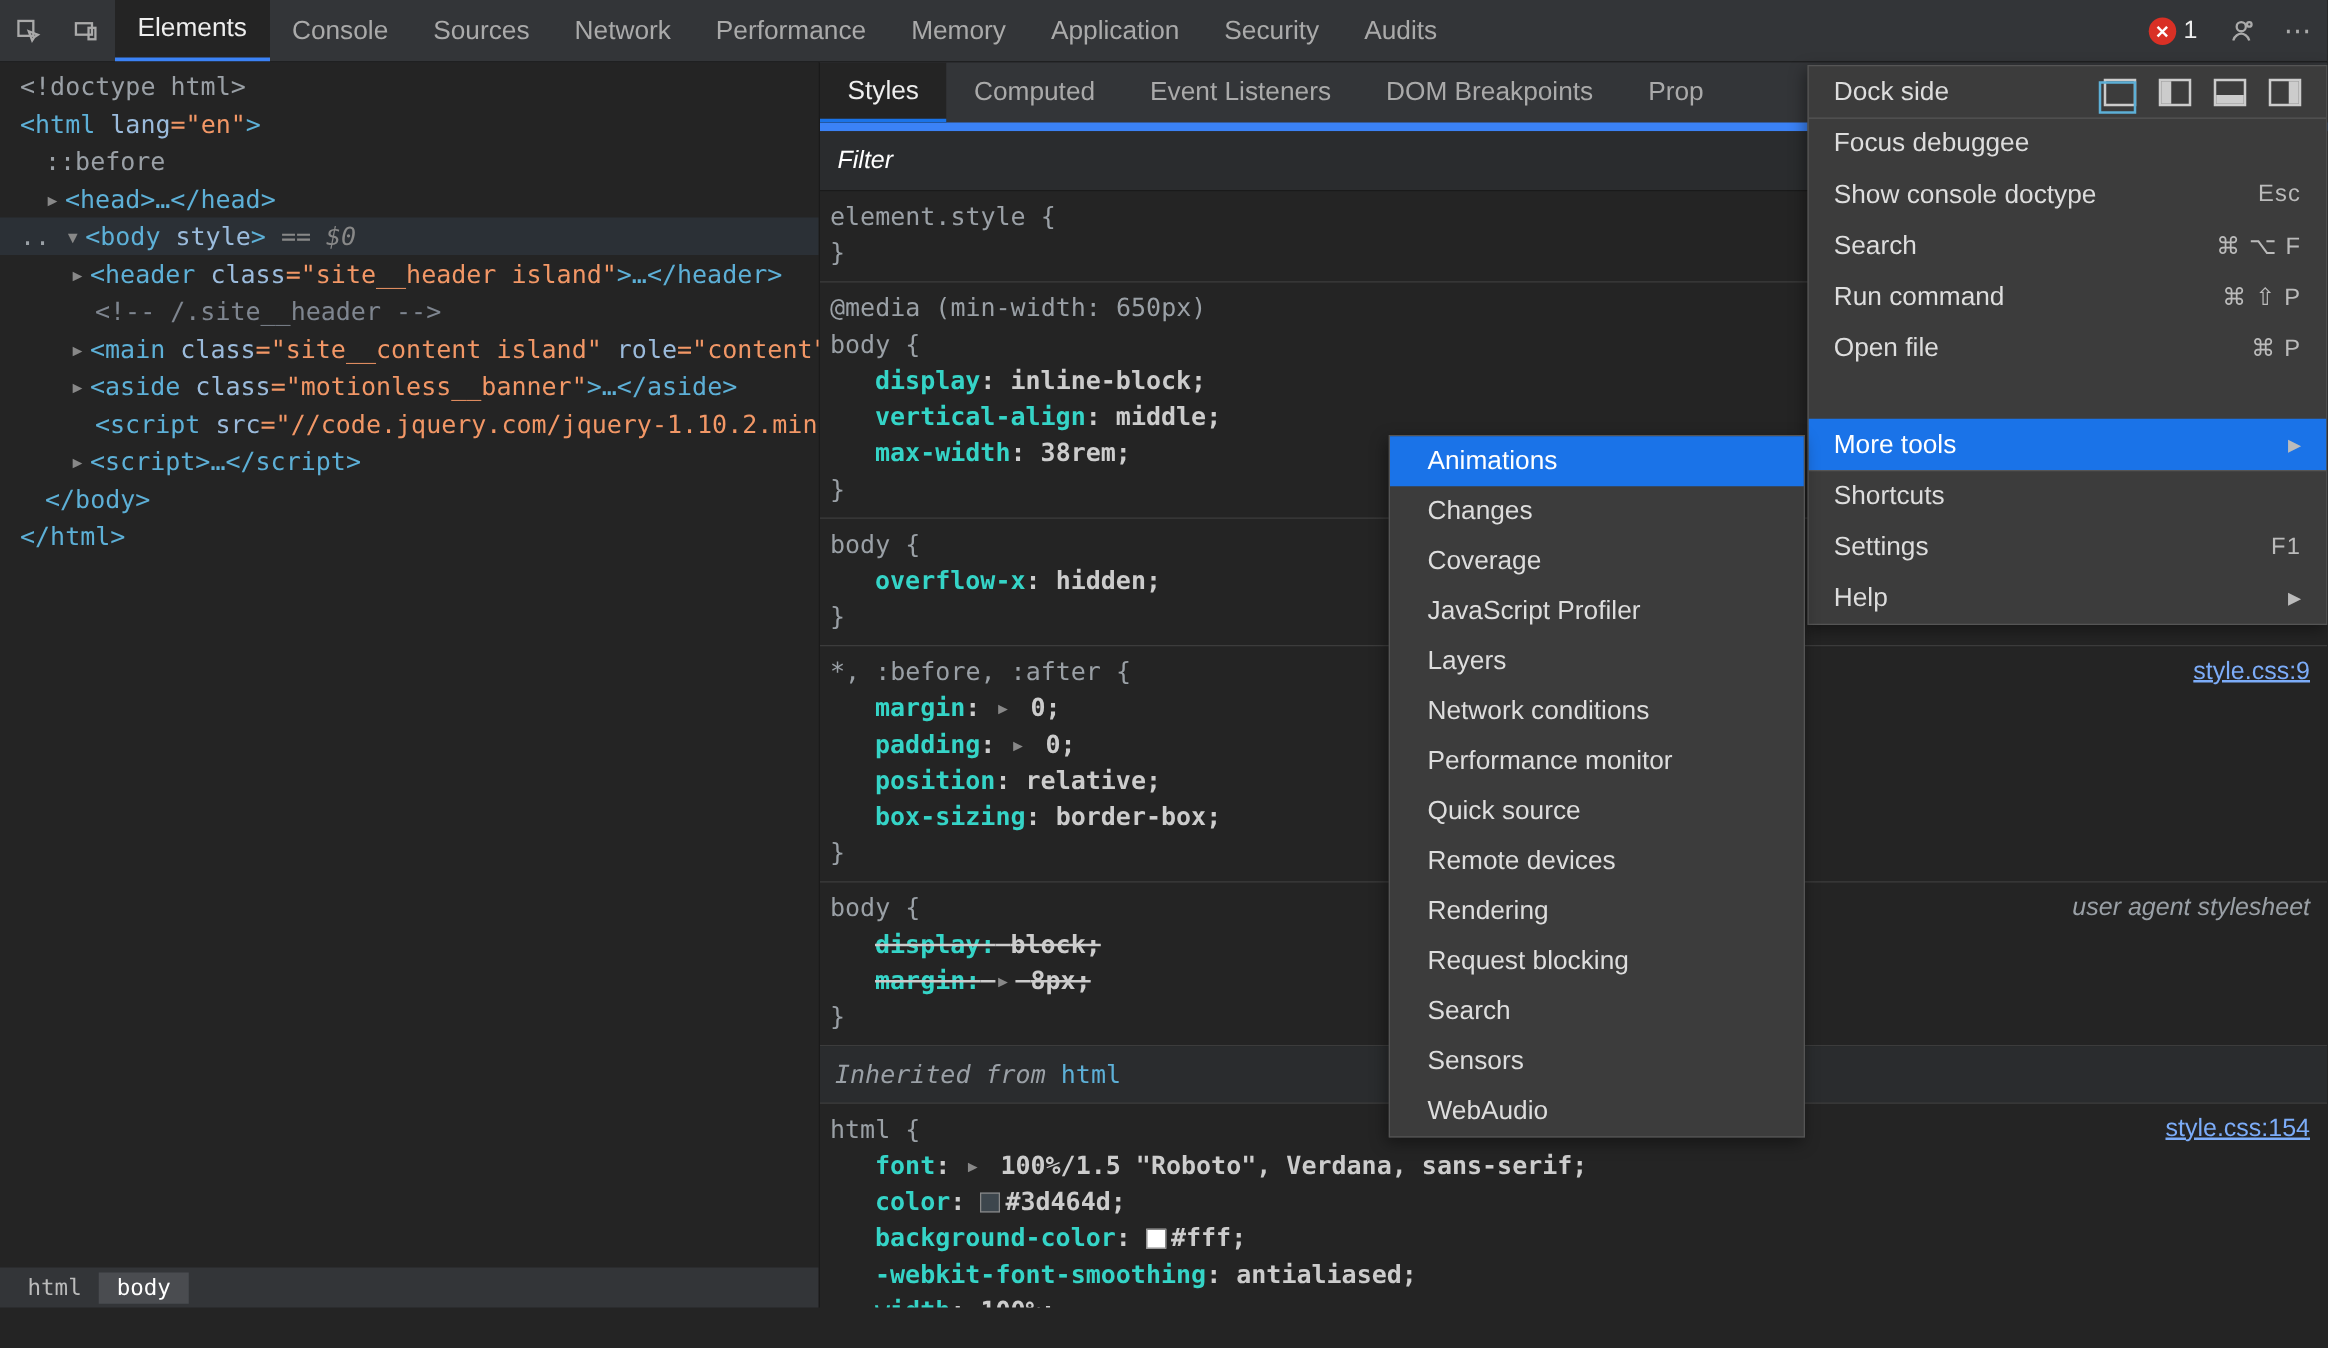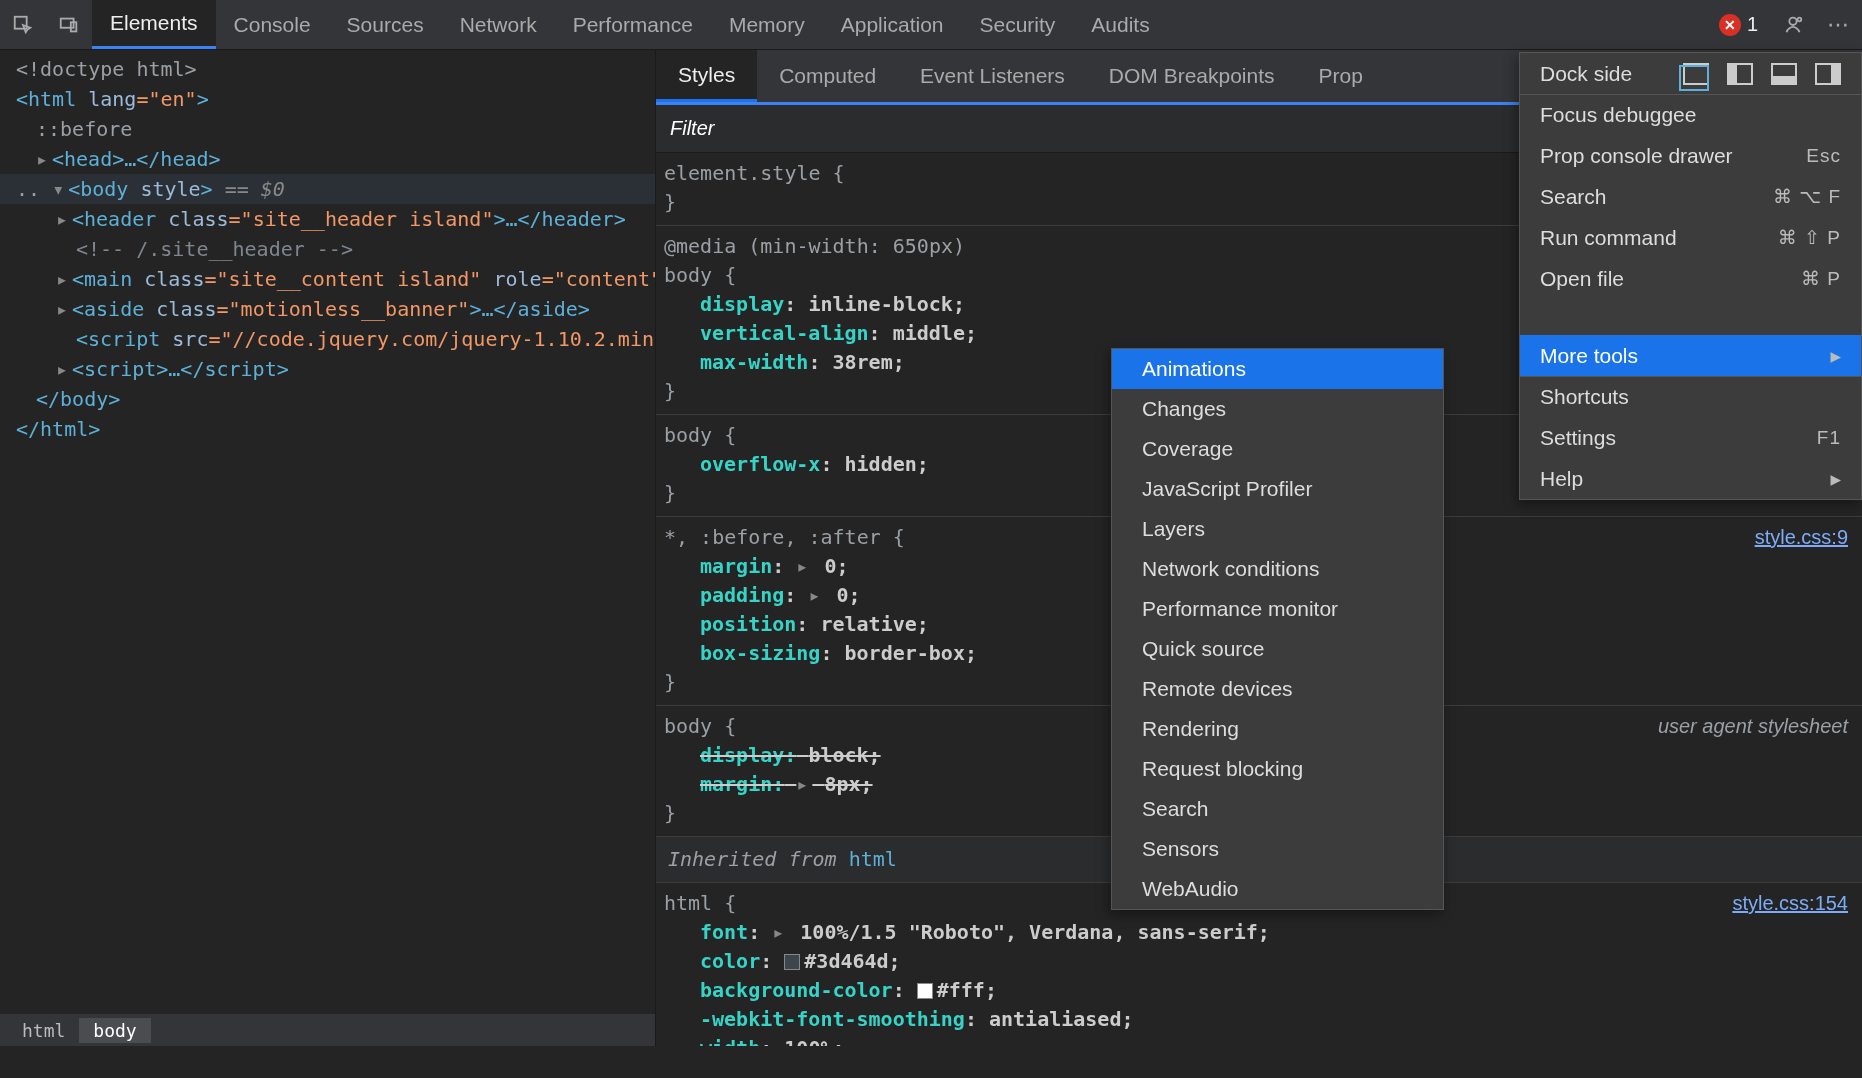--- a/index.html
+++ b/index.html
@@ -82,21 +82,21 @@
   font-family: Menlo, monospace; font-size: 18px;
   display: flex; align-items: center; padding: 0 8px; color: #bbb;
 }
 .crumb span { padding: 2px 14px; }
 .crumb .sel { background: #4a4c50; color: #fff; }
 
 
 .stylestabs {
   height: 55px; background: #333538;
   display: flex; font-size: 21px; color: #aaa;
-  border-bottom: 3px solid #3b82f6;
+  border-bottom: 7px solid #3b82f6;
 }
 .stylestabs .tab { padding: 0 22px; height: 100%; display: flex; align-items: center; }
 .stylestabs .tab.active { background: #242424; color: #eee; border-bottom: 3px solid #1a73e8; }
 
 .filter {
   height: 48px; background: #2a2c2e;
   display: flex; align-items: center; padding: 0 14px;
   color: #ffffff; font-size: 20px; font-style: italic;
   border-bottom: 1px solid #1a1a1a;
 }
@@ -120,21 +120,21 @@
 }
 .ua { color: #9aa0a6; font-style: italic; text-decoration: none; }
 .strike { text-decoration: line-through; }
 .decl { padding-left: 36px; font-weight: bold; }
 .exptri { color: #888; display:inline-block; width:16px; }
 .swatch { display:inline-block; width:16px; height:16px; border:1px solid #888; vertical-align:-2px; margin-right:4px; }
 
 
 .menu {
   position: absolute; top: 52px; right: 0px;
-  width: 343px; background: #3c3c3c;
+  width: 416px; background: #3c3c3c;
   border: 1px solid #555; font-size: 21px; color: #ddd;
   z-index: 20; box-shadow: -2px 4px 12px rgba(0,0,0,.4);
 }
 .menu .row {
   height: 41px; display: flex; align-items: center;
   padding: 0 20px; justify-content: space-between;
 }
 .menu .row.sep { border-top: 1px solid #555; }
 .menu .row.hi { background: #1a73e8; color: #fff; margin-top: 36px; }
 .menu .kbd { color: #bbb; font-size: 19px; letter-spacing: 1px; }
@@ -294,21 +294,21 @@
       <span class="opt l"></span>
       <span class="opt b"></span>
       <span class="opt r"></span>
     </span>
   </div>
   <div id="menuitems">
       <div class="row sep">
         <span>Focus debuggee</span>
       </div>
       <div class="row">
-        <span>Prop console drawer</span>
+        <span>Show console doctype</span>
         <span class="kbd">Esc</span>
       </div>
       <div class="row">
         <span>Search</span>
         <span class="kbd">⌘ ⌥ F</span>
       </div>
       <div class="row">
         <span>Run command</span>
         <span class="kbd">⌘ ⇧ P</span>
       </div>

